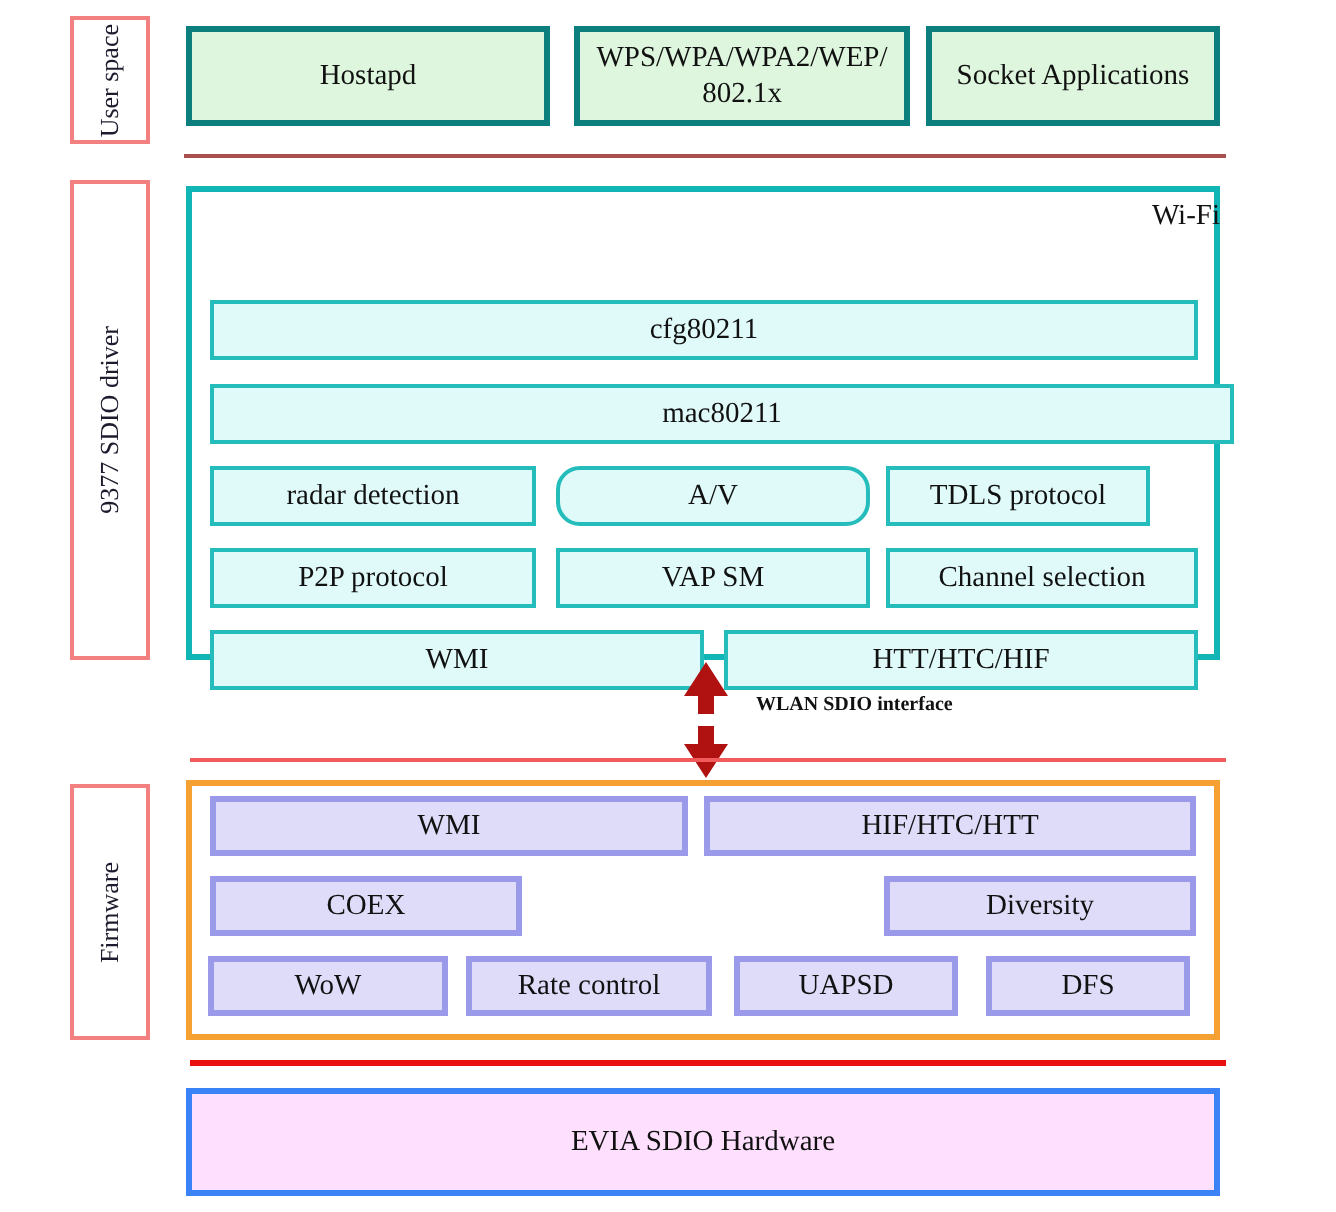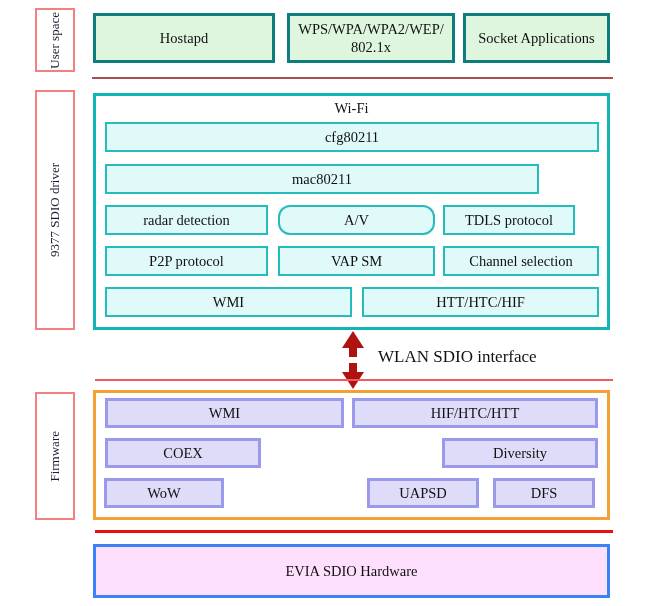--- a/index.html
+++ b/index.html
@@ -42,36 +42,37 @@
     line-height: 1.25;
     padding: 2px 6px;
   }
   .wrapall { word-break: break-all; }
   
   .wifi-outer { border: 3px solid #12b5b5; background: #ffffff; }
   .cyanbox {
     background: #e0fafa;
     border: 2px solid #25bcbc;
     font-size: 14.5px;
+    margin-top: 28px;
   }
   
   .fw-outer { border: 3px solid #f5a033; background: #ffffff; }
   .lavbox {
     background: #dedcf8;
     border: 3px solid #9b99ea;
     font-size: 14.5px;
   }
   .hwbox {
     background: #fee0fe;
     border: 3px solid #3b82f6;
     font-size: 14.5px;
   }
   .hline { height: 2px; }
-  .title-text { font-size: 14.5px; text-align: center; }
-  .iface-text { font-size: 17px; white-space: nowrap; }
+  .title-text { font-size: 14.5px; text-align: right; }
+  .iface-text { font-size: 10px; white-space: nowrap; font-weight: bold; }
 </style>
 </head>
 <body>
 
 <div class="page">
 
   <div class="abs vlabel" style="left:35px; top:8px; width:40px; height:64px;">
     <span>User space</span>
   </div>
   <div class="abs vlabel" style="left:35px; top:90px; width:40px; height:240px;">
@@ -84,21 +85,21 @@
   <div class="abs greenbox center" style="left:93px; top:13px; width:182px; height:50px;">Hostapd</div>
   <div class="abs greenbox center wrapall" style="left:287px; top:13px; width:168px; height:50px;">WPS/WPA/WPA2/WEP/802.1x</div>
   <div class="abs greenbox center" style="left:463px; top:13px; width:147px; height:50px;">Socket Applications</div>
 
   <div class="abs hline" style="left:92px; top:77px; width:521px; background:#a94f4f;"></div>
 
   <div class="abs wifi-outer" style="left:93px; top:93px; width:517px; height:237px;"></div>
   <div class="abs title-text" style="left:93px; top:100px; width:517px;">Wi-Fi</div>
 
   <div class="abs cyanbox center" style="left:105px; top:122px; width:494px; height:30px;">cfg80211</div>
-  <div class="abs cyanbox center" style="left:105px; top:164px; width:434px; height:30px;">mac80211</div>
+  <div class="abs cyanbox center" style="left:105px; top:164px; width:512px; height:30px;">mac80211</div>
 
   <div class="abs cyanbox center" style="left:105px; top:205px; width:163px; height:30px;">radar detection</div>
   <div class="abs cyanbox center" style="left:278px; top:205px; width:157px; height:30px;border-radius:12px;">A/V</div>
   <div class="abs cyanbox center" style="left:443px; top:205px; width:132px; height:30px;">TDLS protocol</div>
 
   <div class="abs cyanbox center" style="left:105px; top:246px; width:163px; height:30px;">P2P protocol</div>
   <div class="abs cyanbox center" style="left:278px; top:246px; width:157px; height:30px;">VAP SM</div>
   <div class="abs cyanbox center" style="left:443px; top:246px; width:156px; height:30px;">Channel selection</div>
 
   <div class="abs cyanbox center" style="left:105px; top:287px; width:247px; height:30px;">WMI</div>
@@ -114,20 +115,21 @@
 
   <div class="abs fw-outer" style="left:93px; top:390px; width:517px; height:130px;"></div>
 
   <div class="abs lavbox center" style="left:105px; top:398px; width:239px; height:30px;">WMI</div>
   <div class="abs lavbox center" style="left:352px; top:398px; width:246px; height:30px;">HIF/HTC/HTT</div>
 
   <div class="abs lavbox center" style="left:105px; top:438px; width:156px; height:30px;">COEX</div>
   <div class="abs lavbox center" style="left:442px; top:438px; width:156px; height:30px;">Diversity</div>
 
   <div class="abs lavbox center" style="left:104px; top:478px; width:120px; height:30px;">WoW</div>
+  <div class="abs lavbox center" style="left:233px; top:478px; width:123px; height:30px;">Rate control</div>
   <div class="abs lavbox center" style="left:367px; top:478px; width:112px; height:30px;">UAPSD</div>
   <div class="abs lavbox center" style="left:493px; top:478px; width:102px; height:30px;">DFS</div>
 
   <div class="abs" style="left:95px; top:530px; width:518px; height:2.5px; background:#e81010;"></div>
 
   <div class="abs hwbox center" style="left:93px; top:544px; width:517px; height:54px;">EVIA SDIO Hardware</div>
 
 </div>
 
 </body></html>

